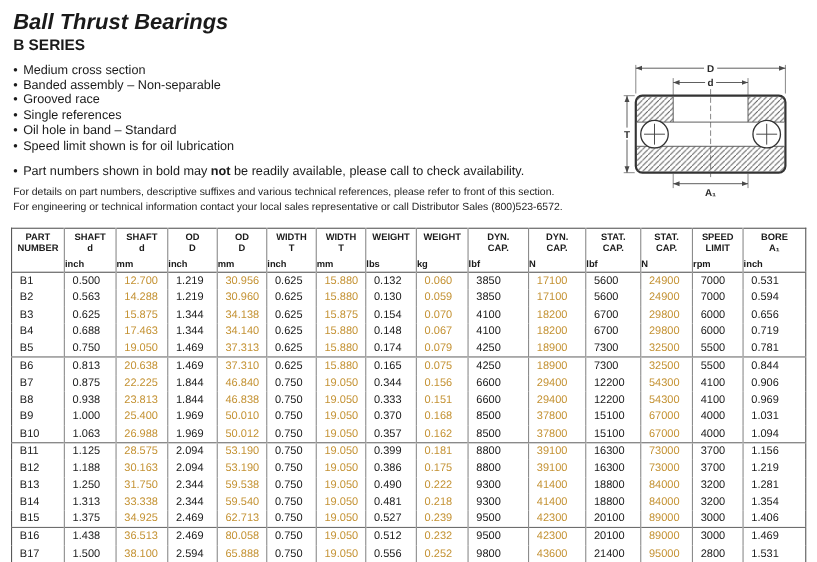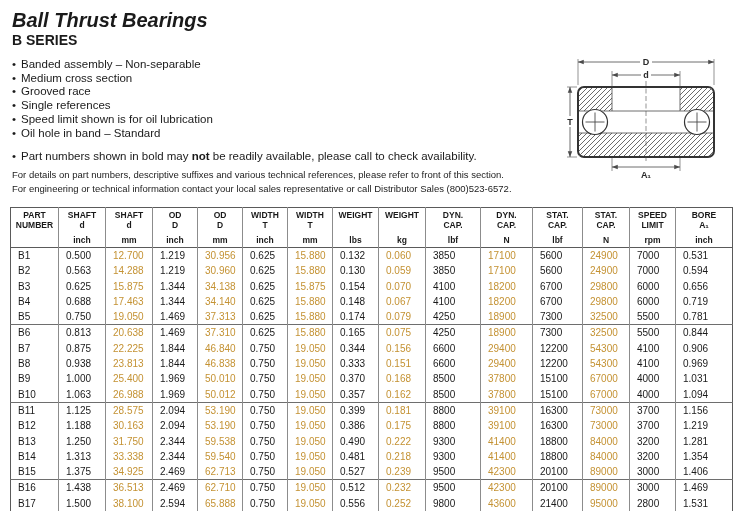--- a/index.html
+++ b/index.html
@@ -31,45 +31,45 @@
   table.spec th, table.spec td { border-left:1px solid #8c8c8c; }
   table.spec th:first-child, table.spec td:first-child { border-left:none;margin-top:16px; }
   table.spec thead { border-bottom:1.5px solid #5a5a5a; }
   table.spec tbody + tbody { border-top:1px solid #6e6e6e; }
 
   table.spec th {
     vertical-align:top; padding:3px 1px 2px 1px; height:40px; position:relative;
     font-size:8.5px; font-weight:bold; text-align:center; line-height:9.5px;
   }
   table.spec th .hunit {
-    position:absolute; bottom:2px; left:0; right:0; text-align:center;
+    position:absolute; bottom:2px; left:0; right:0; text-align:left;
     font-size:8.5px; font-weight:bold;
   }
   table.spec td { padding:2px 2px 2px 7px; line-height:11.3px; white-space:nowrap; overflow:hidden; }
   table.spec td.metric { color:#c49233; }
 
   .diagram { position:absolute; left:564px; top:42px; }
   .diagram line, .diagram path.dim { stroke:#4a4a4a; }
   .diagram text { font-family:"Liberation Sans", sans-serif; font-size:9px; font-weight:bold; fill:#2a2a2a; }
 </style>
 </head>
 <body>
 
 <div class="page">
 
   <div class="page-title">Ball Thrust Bearings</div>
   <div class="page-subtitle">B SERIES</div>
 
   <ul class="features">
+      <li>Medium cross section</li>
       <li>Banded assembly – Non-separable</li>
-      <li>Medium cross section</li>
       <li>Grooved race</li>
       <li>Single references</li>
+      <li>Oil hole in band – Standard</li>
       <li>Speed limit shown is for oil lubrication</li>
-      <li>Oil hole in band – Standard</li>
     </ul>
 
   <div class="note"><span class="bullet">•</span><span>Part numbers shown in bold may </span><b>not</b><span> be readily available, please call to check availability.</span></div>
 
   <div class="fineprint">For details on part numbers, descriptive suffixes and various technical references, please refer to front of this section.</div>
   <div class="fineprint">For engineering or technical information contact your local sales representative or call Distributor Sales (800)523-6572.</div>
 
   <table class="spec">
     <colgroup>
       <col style="width:48px">
@@ -411,21 +411,21 @@
           <td>3000</td>
           <td>1.406</td>
         </tr>
       </tbody>
       <tbody>
         <tr>
           <td>B16</td>
           <td>1.438</td>
           <td class="metric">36.513</td>
           <td>2.469</td>
-          <td class="metric">62.710</td>
+          <td class="metric">80.058</td>
           <td>0.750</td>
           <td class="metric">19.050</td>
           <td>0.512</td>
           <td class="metric">0.232</td>
           <td>9500</td>
           <td class="metric">42300</td>
           <td>20100</td>
           <td class="metric">89000</td>
           <td>3000</td>
           <td>1.469</td>

